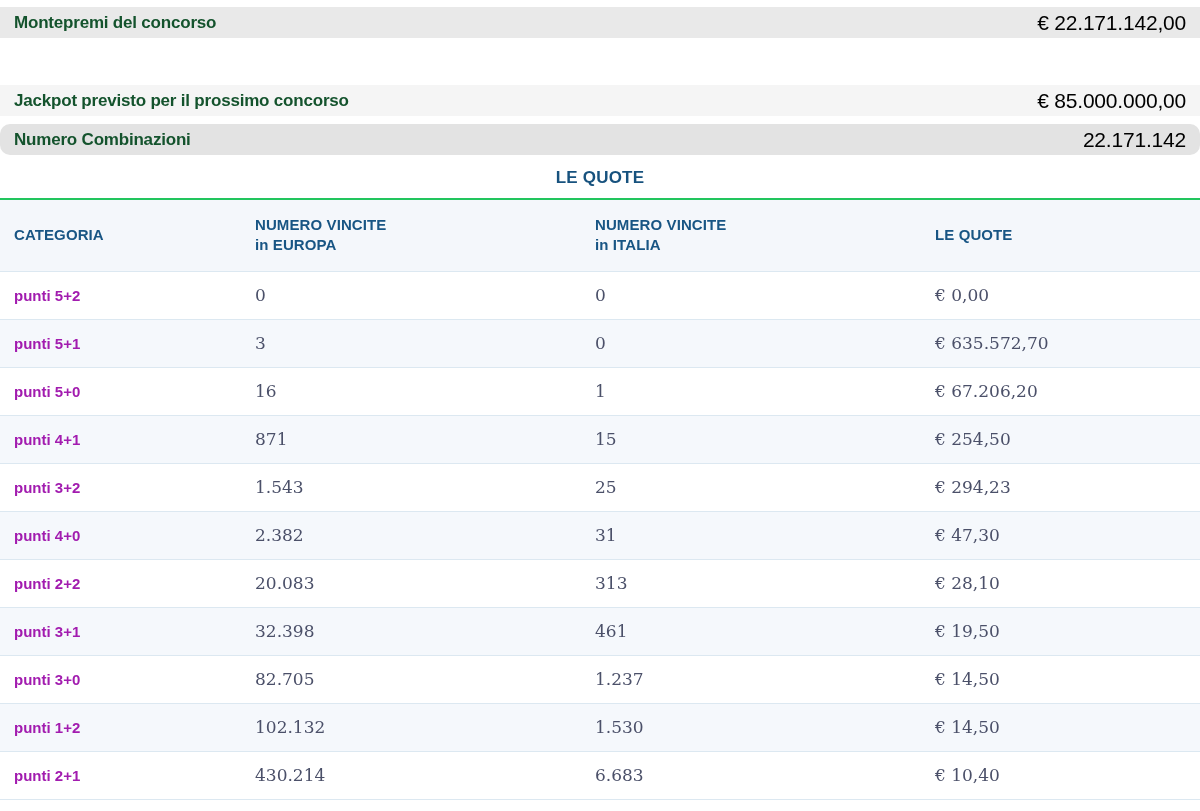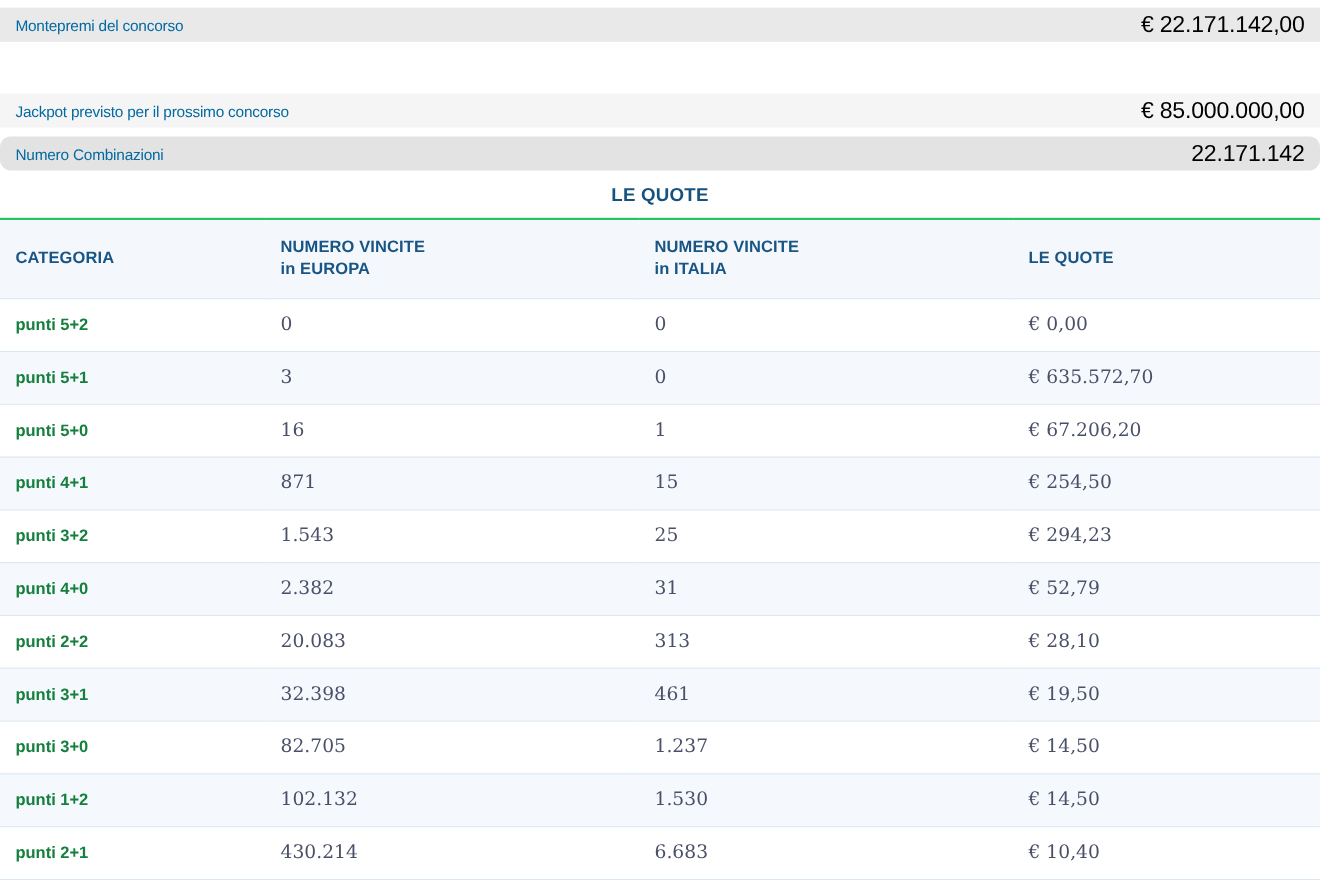--- a/index.html
+++ b/index.html
@@ -17,23 +17,23 @@
     margin-bottom: 8px;
     padding: 0 14px;
     display: flex;
     align-items: center;
     justify-content: space-between;
   }
   .summary-bar.bar-0 { background: #e9e9e9; }
   .summary-bar.bar-1 { background: #f5f5f5; margin-top: 47px; }
   .summary-bar.bar-2 { background: #e3e3e3; border-radius: 10px; }
   .summary-label {
-    font-size: 14px;
-    font-weight: normal;
-    color: #0369a1;
+    font-size: 17px;
+    font-weight: bold;
+    color: #14532d;
     letter-spacing: -0.2px;
   }
   .summary-value {
     font-size: 21px;
     font-weight: normal;
     color: #000000;
     letter-spacing: -0.2px;
   }
   
   .section-title {
@@ -74,21 +74,21 @@
     border-top: 1px solid #dce8f1;
     vertical-align: middle;
     font-family: "DejaVu Serif", serif;
     font-size: 17px;
     color: #4b5069;
   }
   tbody td.categoria {
     font-family: "Liberation Sans", sans-serif;
     font-size: 15px;
     font-weight: bold;
-    color: #15803d;
+    color: #a21caf;
   }
   tbody tr:nth-child(even) { background: #f5f8fc; }
   tbody tr:nth-child(odd)  { background: #ffffff; }
 </style>
 </head>
 <body>
 
 <div class="summary">
   <div class="summary-bar bar-0">
     <span class="summary-label">Montepremi del concorso</span>
@@ -161,21 +161,21 @@
       <tr>
     <td class="categoria">punti 3+2</td>
     <td class="num">1.543</td>
     <td class="num">25</td>
     <td class="num">€ 294,23</td>
   </tr>
       <tr>
     <td class="categoria">punti 4+0</td>
     <td class="num">2.382</td>
     <td class="num">31</td>
-    <td class="num">€ 52,79</td>
+    <td class="num">€ 47,30</td>
   </tr>
       <tr>
     <td class="categoria">punti 2+2</td>
     <td class="num">20.083</td>
     <td class="num">313</td>
     <td class="num">€ 28,10</td>
   </tr>
       <tr>
     <td class="categoria">punti 3+1</td>
     <td class="num">32.398</td>

